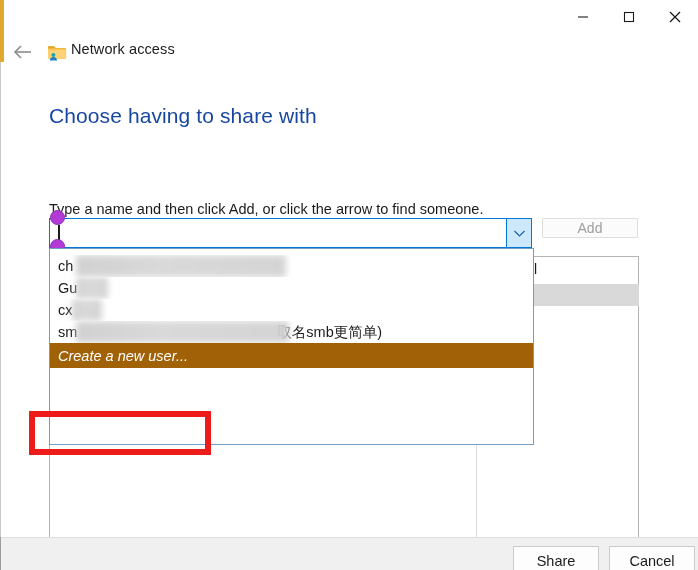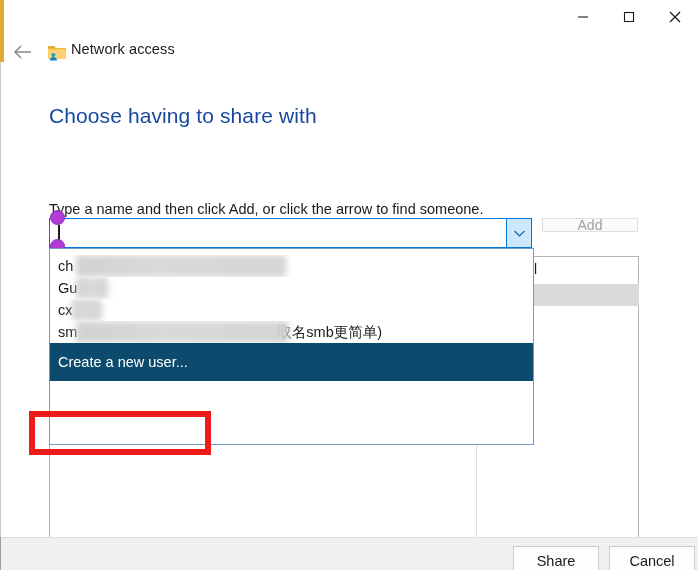--- a/index.html
+++ b/index.html
@@ -123,21 +123,21 @@
     border-radius: 50%;
     background: #b23ad6;
     border: 1.5px solid #8e2eb0;
     box-sizing: border-box;
   }
   .sel-handle.top { left: 1px; top: -8px; }
   .sel-handle.bottom { left: 1px; top: 21px; }
 
   .add-btn {
     position: absolute; left: 541px; top: 148px;
-    width: 96px; height: 14px;
+    width: 96px; height: 20px;
     border: 1px solid #dfdfdf;
     background: #fbfbfb;
     color: #a0a0a0;
     font-size: 14px;
     display: flex; align-items: center; justify-content: center;
     box-sizing: border-box;
   }
 
   
   .listbox {
@@ -188,23 +188,24 @@
     font-size: 14.5px;
     color: #1b1b1b;
     padding-left: 8px;
     display: flex; align-items: center;
     white-space: nowrap;
     overflow: hidden;
   }
   .dd-item .vis { position: relative; z-index: 2; }
   .dd-item .tail { position: relative; z-index: 2; }
   .dd-item.selected {
-    background: #0c4a6e;
+    background: #a16207;
     color: #ffffff;
-    height: 38px;
+    height: 25px;
+    font-style: italic;
   }
   
   .redact {
     position: absolute;
     top: 0px;
     height: 22px;
     background: linear-gradient(90deg,#cfcfcf 0%, #d7d7d7 40%, #d2d2d2 100%);
     filter: blur(3px);
     opacity: 0.95;
     z-index: 3;

